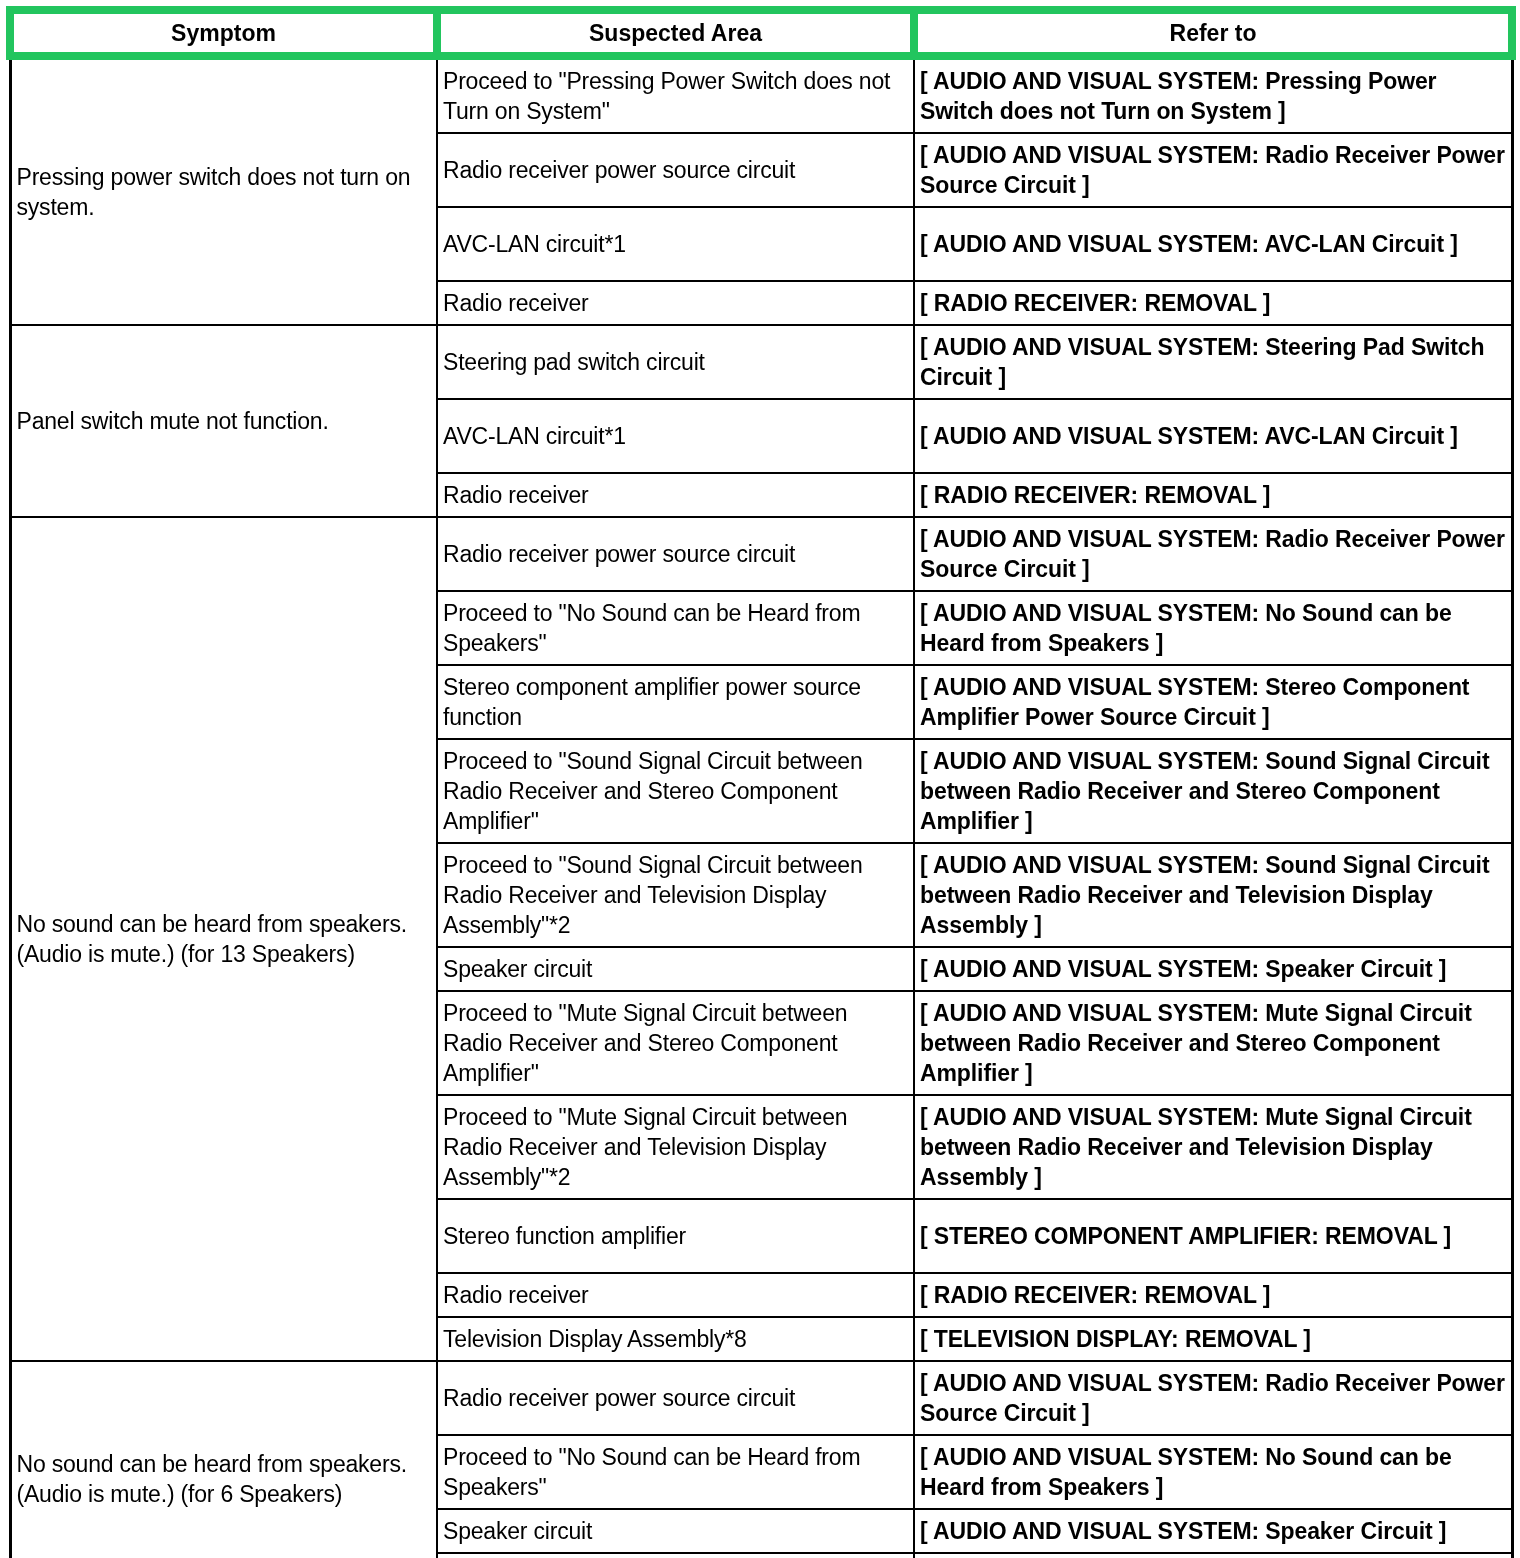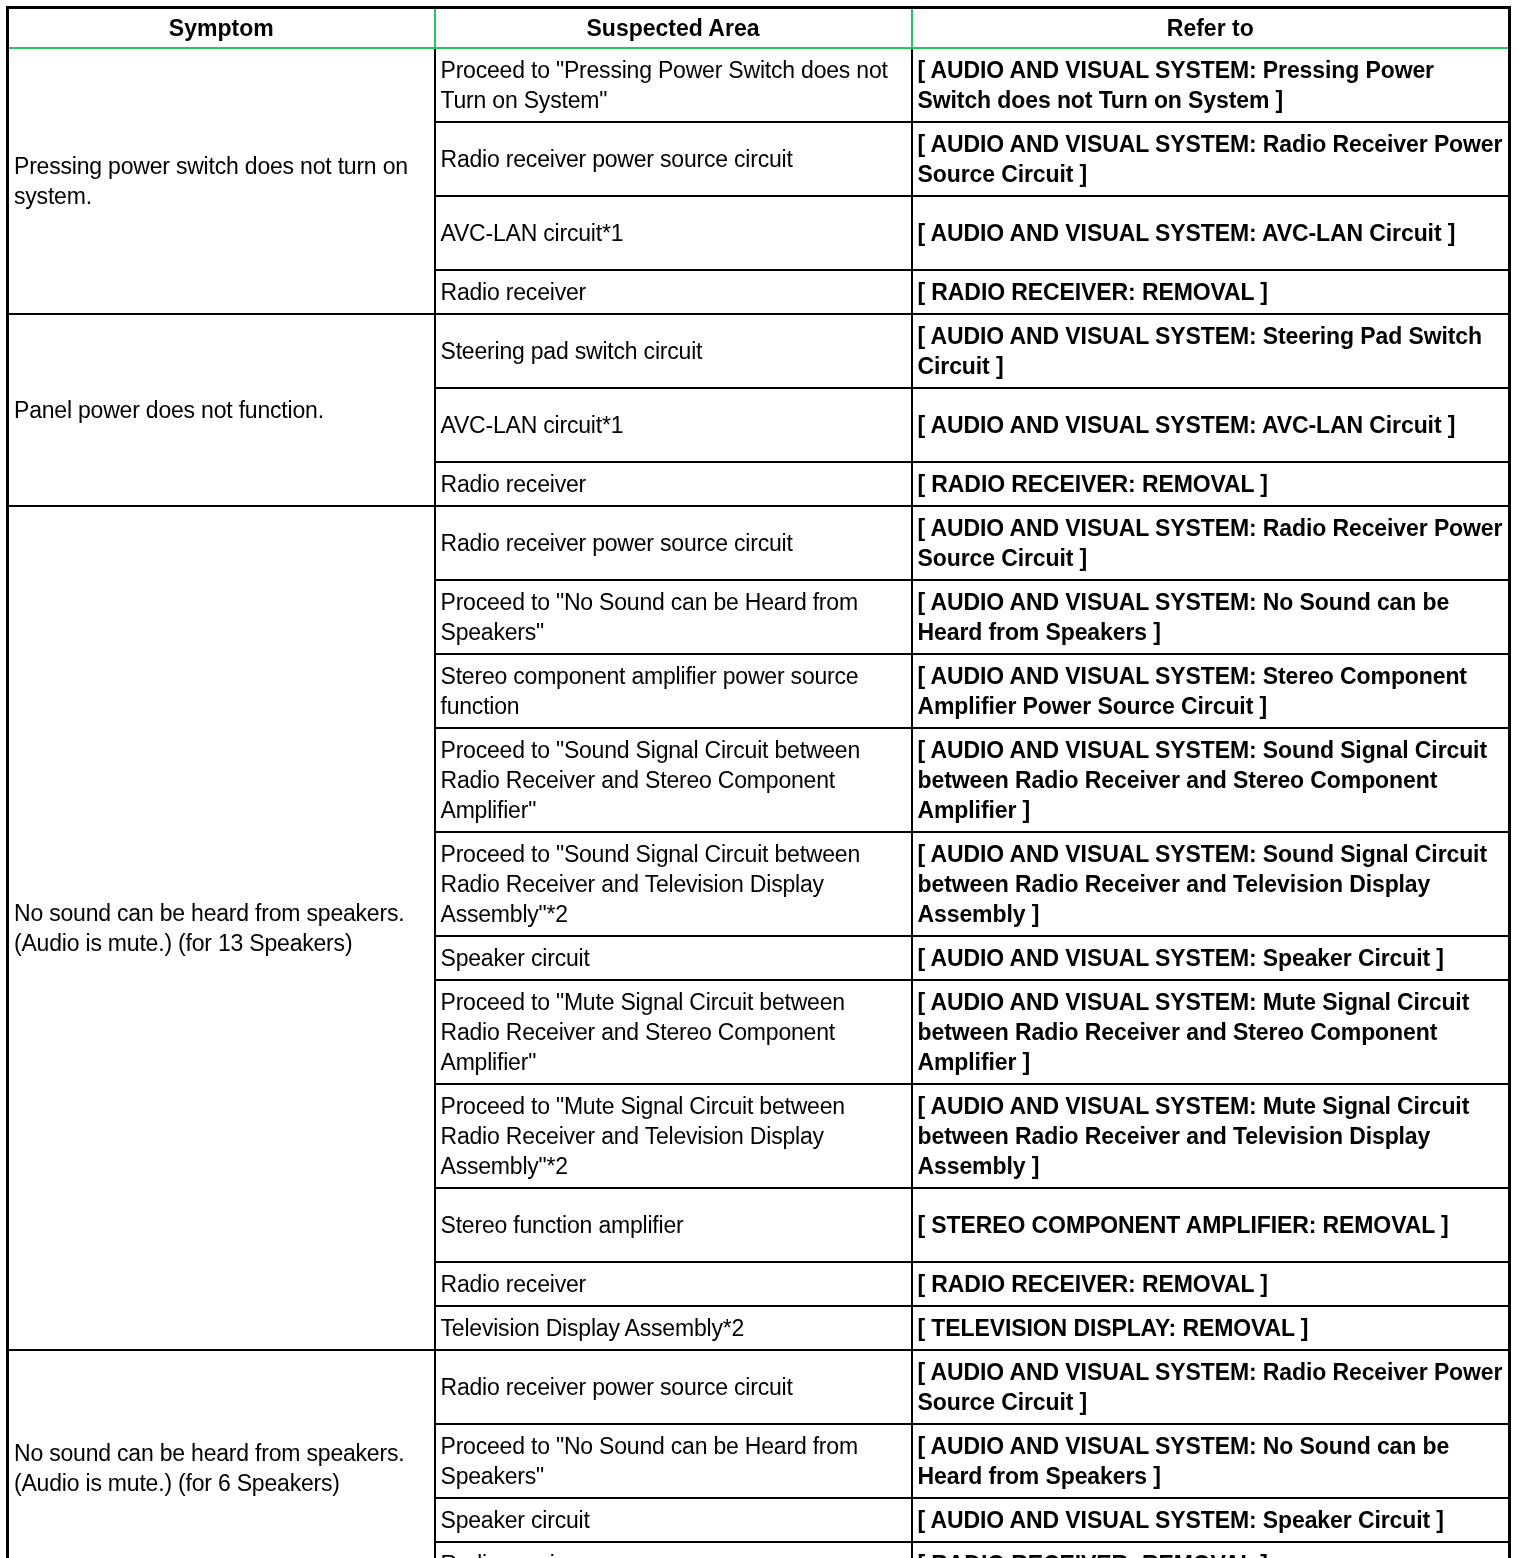--- a/index.html
+++ b/index.html
@@ -12,21 +12,21 @@
     font-family: "Liberation Sans", sans-serif;
     font-size: 23px;
     line-height: 30px;
     color: #000;
     table-layout: fixed;
   }
   col.c1 { width: 427px; }
   col.c2 { width: 477px; }
   col.c3 { width: 598px; }
   th {
-    border: 2px solid #22c55e;
+    border: 8px solid #22c55e;
     font-weight: bold;
     text-align: center;
     height: 38px;
     padding: 0;
     font-size: 23px;
   }
   td {
     border: 2px solid #000;
     padding: 4px 4px 4px 5px;
     vertical-align: middle;
@@ -68,21 +68,21 @@
     <tr class="h72">
       <td>AVC-LAN circuit*1</td>
       <td class="ref">[ AUDIO AND VISUAL SYSTEM: AVC-LAN Circuit ]</td>
     </tr>
     <tr class="h42">
       <td>Radio receiver</td>
       <td class="ref">[ RADIO RECEIVER: REMOVAL ]</td>
     </tr>
 
     <tr class="h72">
-      <td rowspan="3">Panel power does not function.</td>
+      <td rowspan="3">Panel switch mute not function.</td>
       <td>Steering pad switch circuit</td>
       <td class="ref">[ AUDIO AND VISUAL SYSTEM: Steering Pad Switch Circuit ]</td>
     </tr>
     <tr class="h72">
       <td>AVC-LAN circuit*1</td>
       <td class="ref">[ AUDIO AND VISUAL SYSTEM: AVC-LAN Circuit ]</td>
     </tr>
     <tr class="h42">
       <td>Radio receiver</td>
       <td class="ref">[ RADIO RECEIVER: REMOVAL ]</td>
@@ -123,21 +123,21 @@
     </tr>
     <tr class="h72">
       <td>Stereo function amplifier</td>
       <td class="ref">[ STEREO COMPONENT AMPLIFIER: REMOVAL ]</td>
     </tr>
     <tr class="h42">
       <td>Radio receiver</td>
       <td class="ref">[ RADIO RECEIVER: REMOVAL ]</td>
     </tr>
     <tr class="h42">
-      <td>Television Display Assembly*2</td>
+      <td>Television Display Assembly*8</td>
       <td class="ref">[ TELEVISION DISPLAY: REMOVAL ]</td>
     </tr>
 
     <tr class="h72">
       <td rowspan="4">No sound can be heard from speakers. (Audio is mute.) (for 6 Speakers)</td>
       <td>Radio receiver power source circuit</td>
       <td class="ref">[ AUDIO AND VISUAL SYSTEM: Radio Receiver Power Source Circuit ]</td>
     </tr>
     <tr class="h72">
       <td>Proceed to "No Sound can be Heard from Speakers"</td>

